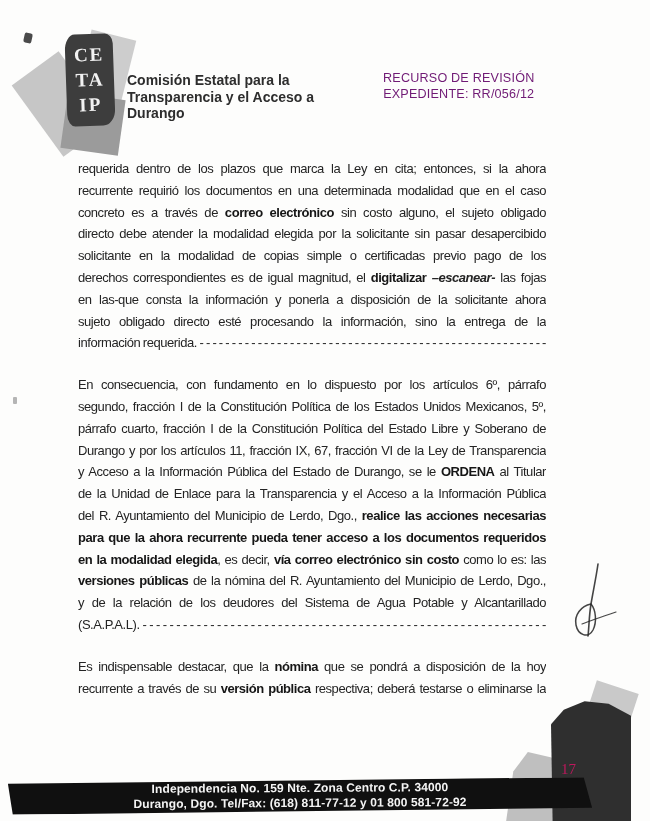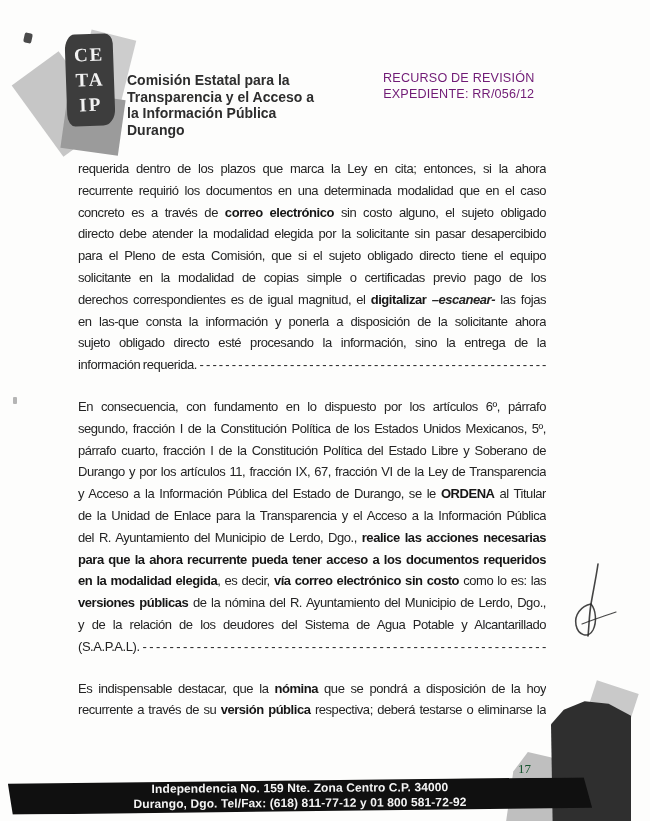--- a/index.html
+++ b/index.html
@@ -68,22 +68,22 @@
   .blob-light {
     position:absolute; left:589px; top:686px; width:44px; height:44px;
     background:#c9c9c9; transform:rotate(18deg);
   }
   .blob-dark {
     position:absolute; left:551px; top:700px; width:80px; height:121px;
     background:#2f2f2f;
     clip-path:polygon(0 20%, 16% 8%, 42% 1%, 72% 3%, 100% 13%, 100% 100%, 2% 100%);
   }
   .page-number {
-    position:absolute; left:518px; top:761px;
-    font-size:13px; color:#14532d; font-family:"Liberation Serif", serif;
+    position:absolute; left:561px; top:761px;
+    font-size:15px; color:#be185d; font-family:"Liberation Serif", serif;
     z-index:6;
   }
 
   
   .footer-bar {
     position:absolute; left:8px; top:779px; width:584px; height:34px;
     background:#101010; transform:rotate(-0.35deg);
     clip-path:polygon(0 9%, 98.6% 0, 100% 90%, 0.8% 100%);
     display:flex; flex-direction:column; align-items:center; justify-content:center;
     z-index:5;
@@ -108,36 +108,34 @@
     <div class="logo-box">
       <span>CE</span>
       <span>TA</span>
       <span>IP</span>
     </div>
   </div>
 
   <div class="org-name">
     <div>Comisión Estatal para la</div>
     <div>Transparencia y el Acceso a</div>
-    <div>la Información Pública</div>
     <div>Durango</div>
   </div>
 
   <div class="case-info">
     <div>RECURSO DE REVISIÓN</div>
     <div>EXPEDIENTE: RR/056/12</div>
   </div>
 
   <div class="doc-body">
       <div class="para">
         <div class="line"><span>requerida dentro de los plazos que marca la Ley en cita; entonces, si la ahora</span></div>
         <div class="line"><span>recurrente requirió los documentos en una determinada modalidad que en el caso</span></div>
         <div class="line"><span>concreto es a través de </span><span class="b">correo electrónico</span><span> sin costo alguno, el sujeto obligado</span></div>
         <div class="line"><span>directo debe atender la modalidad elegida por la solicitante sin pasar desapercibido</span></div>
-        <div class="line"><span>para el Pleno de esta Comisión, que si el sujeto obligado directo tiene el equipo</span></div>
         <div class="line"><span>solicitante en la modalidad de copias simple o certificadas previo pago de los</span></div>
         <div class="line"><span>derechos correspondientes es de igual magnitud, el </span><span class="b">digitalizar</span><span> </span><span class="i">–escanear-</span><span> las fojas</span></div>
         <div class="line"><span>en las-que consta la información y ponerla a disposición de la solicitante ahora</span></div>
         <div class="line"><span>sujeto obligado directo esté procesando la información, sino la entrega de la</span></div>
         <div class="line"><span>información requerida. </span><span>- - - - - - - - - - - - - - - - - - - - - - - - - - - - - - - - - - - - - - - - - - - - - - - - - - - - - -</span></div>
       </div>
       <div class="para tight">
         <div class="line"><span>En consecuencia, con fundamento en lo dispuesto por los artículos 6º, párrafo</span></div>
         <div class="line"><span>segundo, fracción I de la Constitución Política de los Estados Unidos Mexicanos, 5º,</span></div>
         <div class="line"><span>párrafo cuarto, fracción I de la Constitución Política del Estado Libre y Soberano de</span></div>

